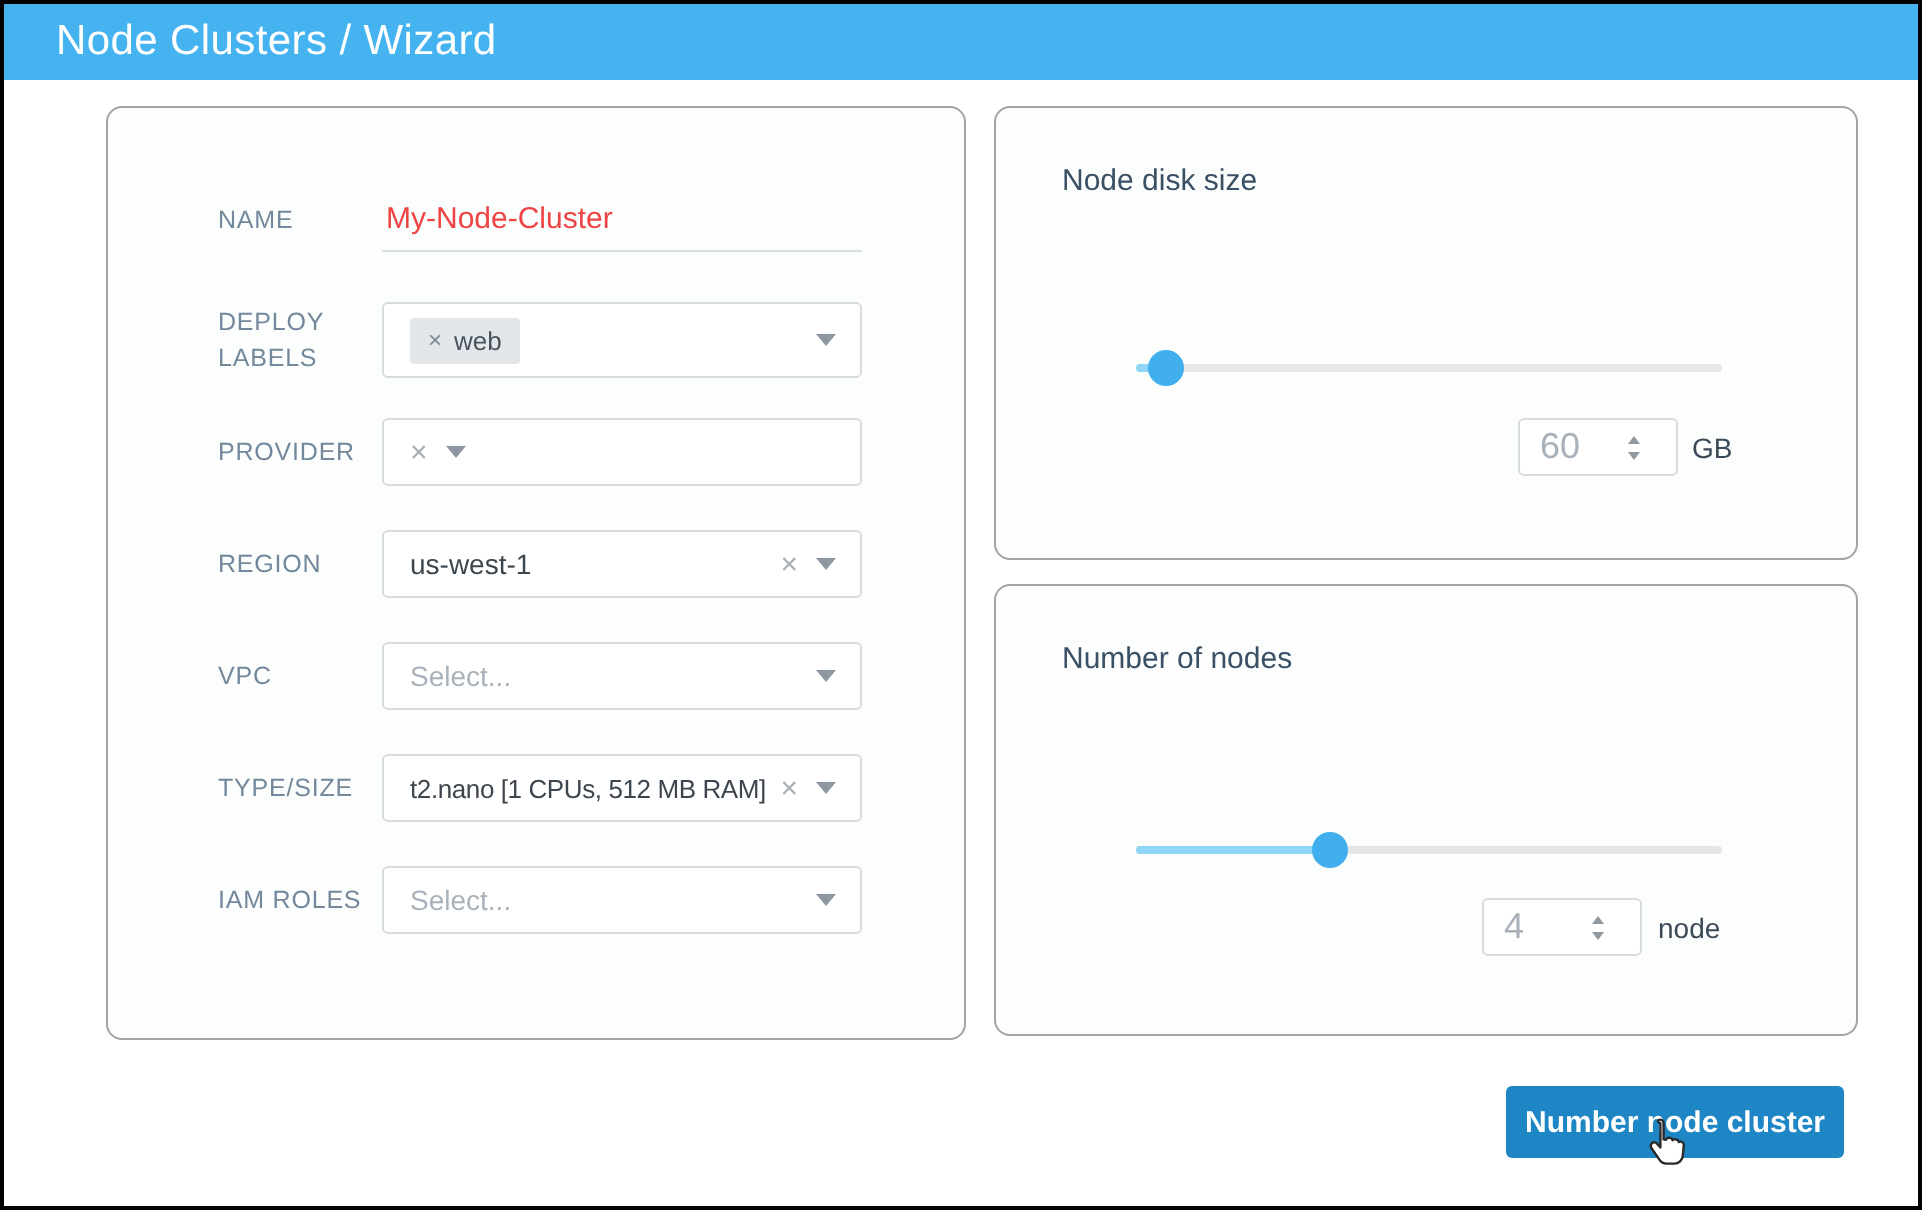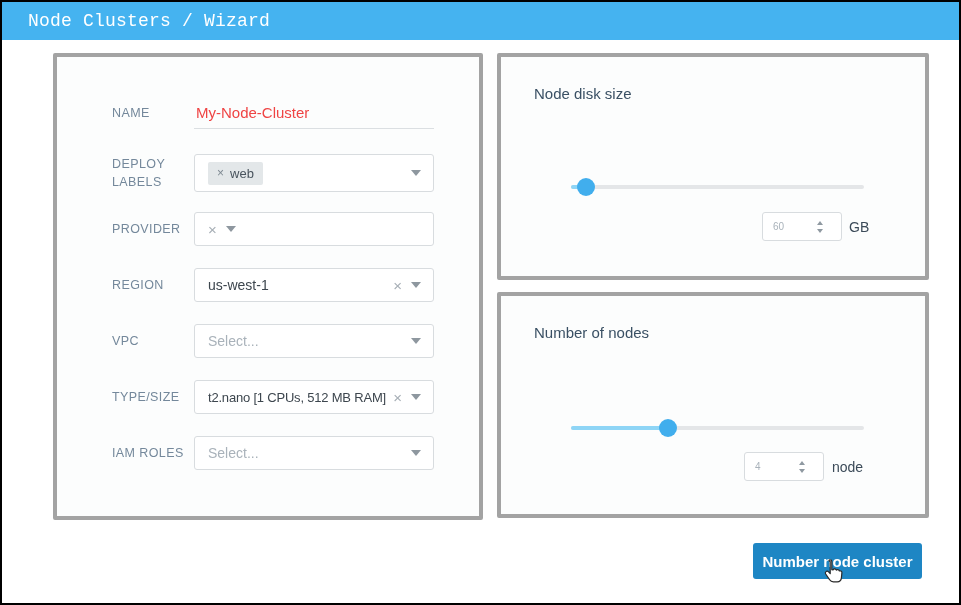--- a/index.html
+++ b/index.html
@@ -2,24 +2,24 @@
 <html><head>
 <meta charset="utf-8">
 <style>
   * { margin:0; padding:0; box-sizing:border-box; }
   html,body { width:961px; height:605px; background:#fff; }
   body { font-family:"Liberation Sans","DejaVu Sans",sans-serif; }
   .frame { position:relative; width:961px; height:605px; border:2px solid #000; background:#fff; overflow:hidden; }
 
   
   .header { position:absolute; left:0; top:0; right:0; height:38px; background:#45b3f0; }
-  .header .title { position:absolute; left:26px; top:0; line-height:38px; color:#fff; font-size:18px; font-weight:400; letter-spacing:.2px;font-family:Liberation Mono, monospace; }
+  .header .title { position:absolute; left:26px; top:0; line-height:38px; color:#fff; font-size:21px; font-weight:400; letter-spacing:.2px; }
 
   
-  .panel { position:absolute; background:#fcfdfd; border:4px solid #a3a3a3; border-radius:2px; }
+  .panel { position:absolute; background:#fcfdfd; border:1px solid #a3a3a3; border-radius:8px; }
   .lpanel  { left:51px;  top:51px;  width:430px; height:467px; }
   .rpanel1 { left:495px; top:51px;  width:432px; height:227px; }
   .rpanel2 { left:495px; top:290px; width:432px; height:226px; }
 
   
   .row { position:absolute; left:0; right:0; }
   .flabel { position:absolute; left:55px; top:50%; transform:translateY(-50%);
             color:#74889b; font-size:12.5px; letter-spacing:.4px; width:72px; line-height:1.45; }
   .field { position:absolute; left:137px; width:240px; top:0; bottom:0; }
 
@@ -43,21 +43,21 @@
   .ptitle { position:absolute; left:33px; top:28px; font-size:15px; color:#3a5064; }
 
   .slider { position:absolute; left:70px; width:293px; height:18px; }
   .slider .track { position:absolute; left:0; right:0; top:7px; height:4px; background:#e4e6e8; border-radius:2px; }
   .slider .fill  { position:absolute; left:0; top:7px; height:4px; background:#8ed5f6; border-radius:2px; }
   .slider .handle{ position:absolute; top:0; width:18px; height:18px; border-radius:50%; background:#41aeed; cursor:pointer; }
 
   .spinbox { position:absolute; width:80px; height:29px; border:1px solid #d8dcdf; border-radius:3px; background:#fff;
              display:flex; align-items:center; }
   .spinbox input { border:none; outline:none; background:transparent; width:52px; padding-left:10px;
-                   font-family:inherit; font-size:10px; color:#a9b2ba; }
+                   font-family:inherit; font-size:18px; color:#a9b2ba; }
   .spin { display:flex; flex-direction:column; gap:4px; margin-left:2px; cursor:pointer; }
   .spin i { display:block; width:0; height:0; border-left:3.5px solid transparent; border-right:3.5px solid transparent; }
   .spin .up   { border-bottom:4.5px solid #8f99a1; }
   .spin .down { border-top:4.5px solid #8f99a1; }
   .unit { position:absolute; font-size:14px; color:#3b4a58; }
 
   
   .launch-btn { position:absolute; left:751px; top:541px; width:169px; height:36px; background:#1e86c4; border:none;
                 border-radius:3px; color:#fff; font-family:inherit; font-size:15px; font-weight:700; cursor:pointer; }
   .cursor { position:absolute; left:820px; top:556px; pointer-events:none; }

